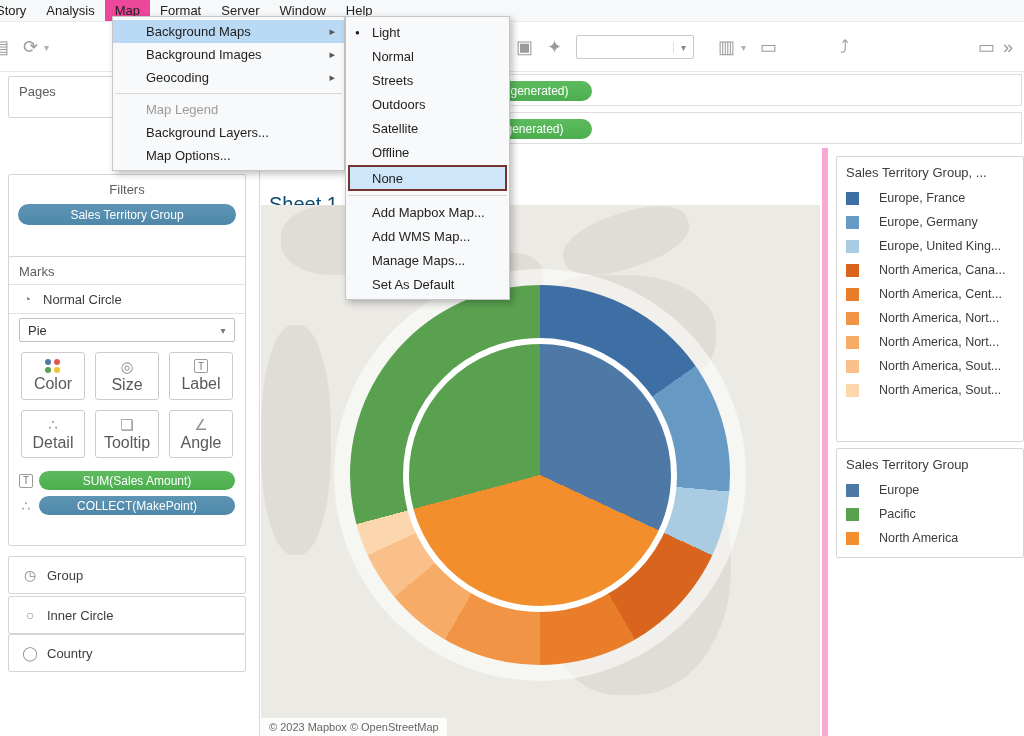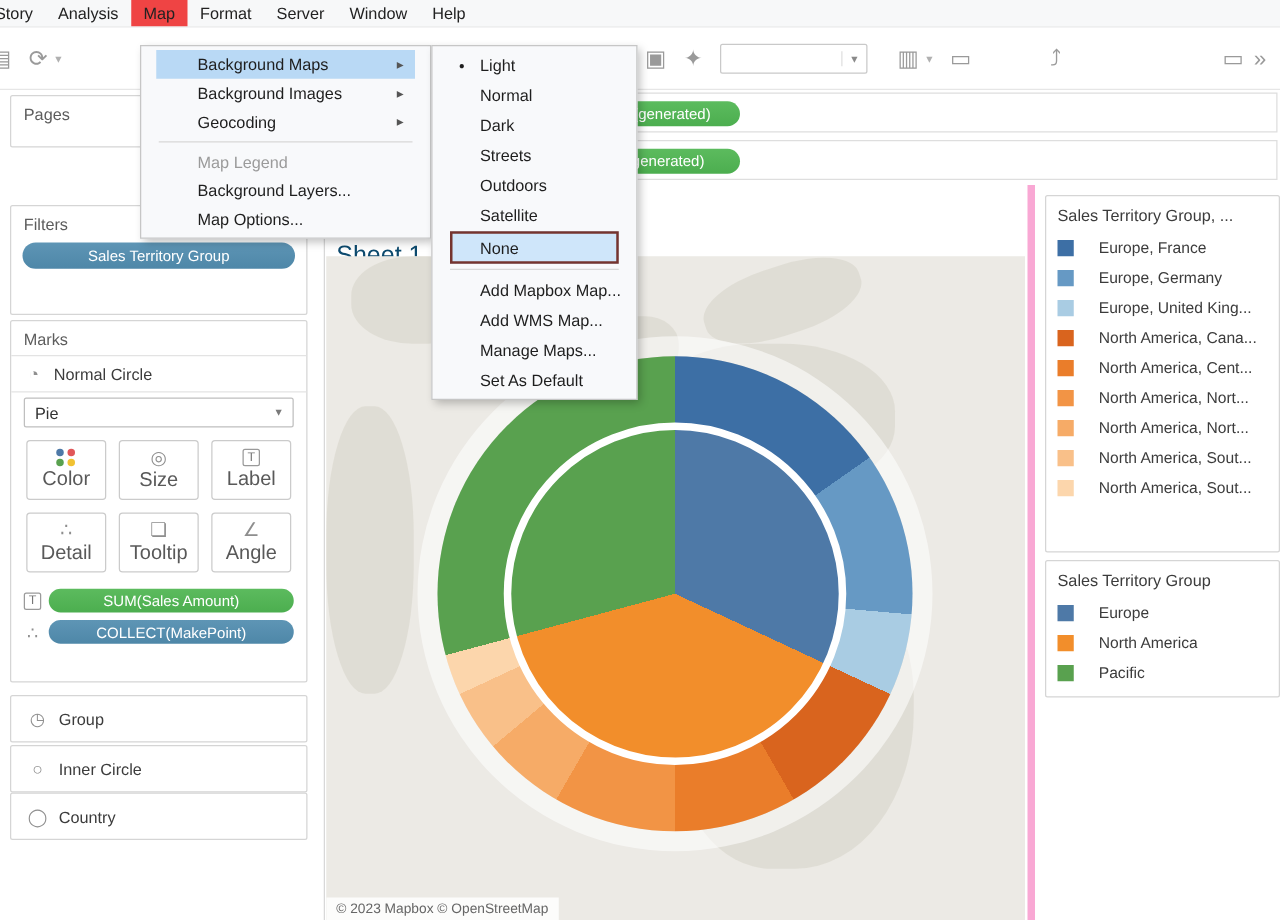--- a/index.html
+++ b/index.html
@@ -5,21 +5,21 @@
   * { margin:0; padding:0; box-sizing:border-box; }
   html,body { width:1024px; height:736px; overflow:hidden; }
   body { font-family:"Liberation Sans", sans-serif; font-size:13px; color:#333; background:#fff; }
   .app { position:relative; width:1024px; height:736px; background:#fff; overflow:hidden; }
 
   
   .menubar { position:absolute; left:0; top:0; right:0; height:22px; background:#f7f8f9;
              border-bottom:1px solid #ececec; display:flex; align-items:stretch; z-index:30; }
   .menubar .mi { padding:3px 10px 2px; color:#222; cursor:default; }
   .menubar .mi.first { margin-left:-14px; }
-  .menubar .mi.active { background:#ef4444; }
+  .menubar .mi.active { background:#ec4899; }
 
   
   .toolbar { position:absolute; left:0; top:22px; right:0; height:50px; background:#ffffff;
              border-bottom:1px solid #e6e6e6; z-index:5; color:#8e8e8e; }
   .tb-group { position:absolute; top:0; height:50px; display:flex; align-items:center; gap:14px; }
   .tb-icon { font-size:18px; color:#9a9a9a; line-height:1; }
   .tb-caret { font-size:10px; color:#b0b0b0; margin-left:-8px; }
   .tb-select { width:118px; height:24px; border:1px solid #c9c9c9; border-radius:2px; background:#fff;
                display:flex; align-items:center; justify-content:flex-end; }
   .tb-select .car { width:20px; text-align:center; color:#8a8a8a; font-size:10px; border-left:1px solid #e0e0e0; }
@@ -80,22 +80,22 @@
 
   
   .rpanel { position:absolute; left:822px; top:148px; right:0; bottom:0; background:#fff; border-left:6px solid #f9a8d4; z-index:4; }
   .legend-box { position:absolute; left:8px; width:188px; background:#fff; border:1px solid #d5d5d5; border-radius:2px; }
   .legend-title { padding:8px 9px 6px; color:#3c3c3c; white-space:nowrap; overflow:hidden; }
   .legend-item { display:flex; align-items:center; gap:20px; height:24px; padding:0 9px; }
   .swatch { width:13px; height:13px; flex:0 0 13px; }
   .legend-label { font-size:12.5px; color:#3c3c3c; white-space:nowrap; overflow:hidden; }
 
   
-  .dd { position:absolute; top:36px; background:#f8f9fb; border:1px solid #c6c6c6;
-        box-shadow:3px 3px 7px rgba(0,0,0,.25); z-index:40; padding:3px 12px; }
+  .dd { position:absolute; top:16px; background:#f8f9fb; border:1px solid #c6c6c6;
+        box-shadow:3px 3px 7px rgba(0,0,0,.25); z-index:40; padding:3px 0; }
   .dd-1 { left:112px; width:233px; }
   .dd-2 { left:345px; width:165px; }
   .dd-item { position:relative; height:23px; display:flex; align-items:center; padding-left:33px;
              color:#1e1e1e; cursor:default; }
   .dd-2 .dd-item { height:24px; padding-left:26px; }
   .dd-item.hl { background:#b9d9f5; }
   .dd-item.disabled { color:#9b9b9b; }
   .dd-item .arrow { position:absolute; right:9px; font-size:11px; color:#555; }
   .dd-item .radio { position:absolute; left:9px; font-size:8px; color:#1e1e1e; }
   .dd-sep { border-top:1px solid #d8d8d8; margin:4px 2px; }
@@ -143,21 +143,21 @@
       <span class="tb-icon">»</span>
     </div>
   </div>
 
   <div class="sidebar">
 
     <div class="sbox" style="top:4px; height:42px;">
       <div class="sbox-title">Pages</div>
     </div>
 
-    <div class="sbox" style="top:92px; height:88px;">
+    <div class="sbox" style="top:102px; height:88px;text-align:center;">
       <div class="sbox-title">Filters</div>
       <div class="pill" style="margin:2px 9px 0; background:linear-gradient(#5e95b5,#4e87a8);">Sales Territory Group</div>
     </div>
 
     <div class="sbox" style="top:184px; height:290px;">
       <div class="sbox-title">Marks</div>
       <div class="divider-h"></div>
       <div class="marks-row">
         <span class="gicon">◔</span>
         <span>Normal Circle</span>
@@ -296,26 +296,26 @@
       </div>
     </div>
 
     <div class="legend-box" style="top:300px; height:110px;">
       <div class="legend-title">Sales Territory Group</div>
       <div class="legend-item">
         <span class="swatch" style="background-color: rgb(78, 121, 167);"></span>
         <span class="legend-label">Europe</span>
       </div>
       <div class="legend-item">
+        <span class="swatch" style="background-color: rgb(89, 161, 79);"></span>
+        <span class="legend-label">Pacific</span>
+      </div>
+      <div class="legend-item">
         <span class="swatch" style="background-color: rgb(242, 142, 43);"></span>
         <span class="legend-label">North America</span>
-      </div>
-      <div class="legend-item">
-        <span class="swatch" style="background-color: rgb(89, 161, 79);"></span>
-        <span class="legend-label">Pacific</span>
       </div>
     </div>
   </div>
 
   <div class="dd dd-1">
     <div class="dd-item hl">
       <span>Background Maps</span>
       <span class="arrow">▸</span>
     </div>
     <div class="dd-item">
@@ -340,30 +340,30 @@
 
   <div class="dd dd-2">
     <div class="dd-item">
       <span class="radio">●</span>
       <span>Light</span>
     </div>
     <div class="dd-item">
       <span>Normal</span>
     </div>
     <div class="dd-item">
-      <span>Dark</span>
-    </div>
-    <div class="dd-item">
       <span>Streets</span>
     </div>
     <div class="dd-item">
       <span>Outdoors</span>
     </div>
     <div class="dd-item">
       <span>Satellite</span>
+    </div>
+    <div class="dd-item">
+      <span>Offline</span>
     </div>
     <div class="dd-item none-sel">
       <span>None</span>
     </div>
     <div class="dd-sep"></div>
     <div class="dd-item">
       <span>Add Mapbox Map...</span>
     </div>
     <div class="dd-item">
       <span>Add WMS Map...</span>

